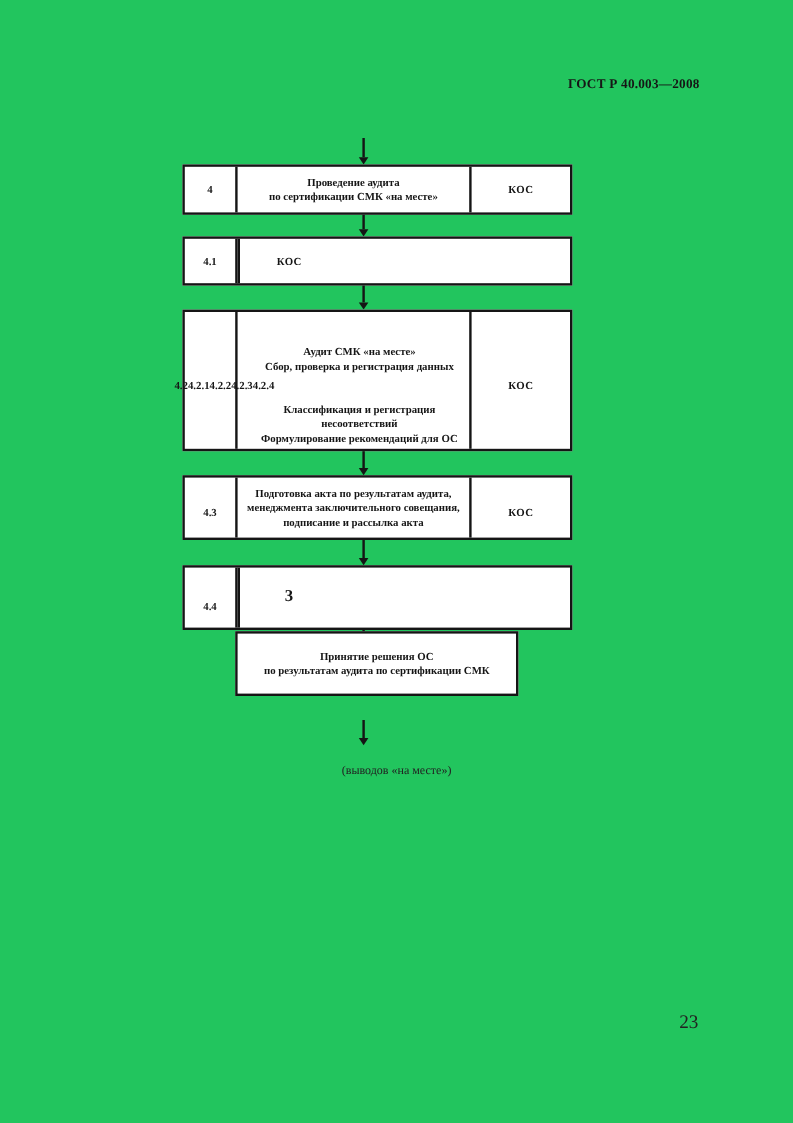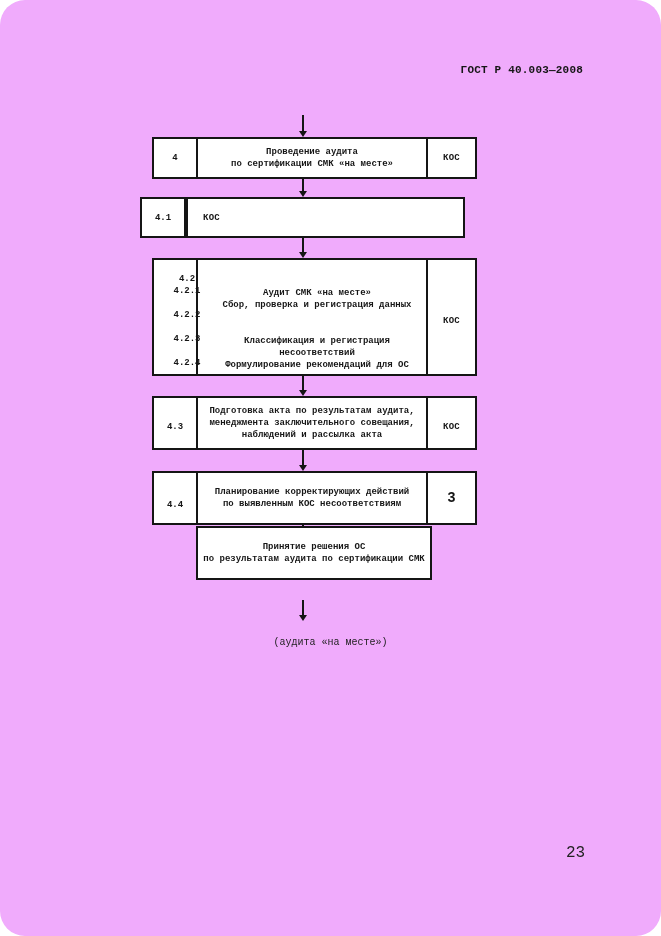--- a/index.html
+++ b/index.html
@@ -1,23 +1,22 @@
 <!DOCTYPE html>
 <html><head>
 <meta charset="utf-8">
 <style>
   html,body{margin:0;padding:0;background:#ffffff;}
   #page{
     position:relative;
     width:661px;height:936px;
-    background:#f0abfc;
-    font-family:Liberation Mono, monospace;
+    background:#22c55e;
+    font-family:Liberation Serif, serif;
     color:#161616;
     overflow:hidden;
-    border-radius:25px;
   }
   .hdr{
     position:absolute;top:64px;right:78px;
     font-size:11px;font-weight:bold;letter-spacing:.2px;
     white-space:nowrap;
   }
   
   .fbox{
     position:absolute;
     box-sizing:border-box;
@@ -30,29 +29,29 @@
   .cell.num{
     width:44px;border-right:2px solid #151515;
     align-items:center;justify-content:center;
   }
   .cell.main{
     flex:1;flex-direction:column;
     align-items:center;justify-content:center;
     text-align:center;
   }
   .cell.side{
-    width:49px;border-left:2px solid #151515;
+    width:84px;border-left:2px solid #151515;
     align-items:center;justify-content:center;
     letter-spacing:.3px;
   }
   .top-align{align-items:flex-start;}
   .pt7{padding-top:7px;}
   .pt13{padding-top:13px;}
   
-  .numcol{flex-direction:column;align-items:flex-start;justify-content:flex-start;padding:7px 0 0 24px;}
+  .numcol{flex-direction:row;align-items:flex-start;justify-content:flex-start;padding:7px 0 0 24px;}
   .txtcol{flex-direction:column;align-items:flex-start;justify-content:flex-start;text-align:left;padding:23px 0 0 10px;}
   .ln{display:block;height:12px;line-height:12px;white-space:nowrap;}
   .side-big{font-size:14px;}
   
   .arrow{position:absolute;left:302px;width:2px;background:#151515;}
   .arrow::after{
     content:"";position:absolute;left:-3px;bottom:-6px;
     border-left:4px solid transparent;border-right:4px solid transparent;
     border-top:6px solid #151515;width:0;height:0;
   }
@@ -78,21 +77,21 @@
     <div class="cell num">4</div>
     <div class="cell main">
       <span class="ln">Проведение аудита</span>
       <span class="ln">по сертификации СМК «на месте»</span>
     </div>
     <div class="cell side">КОС</div>
   </div>
 
   <div class="arrow" style="top:179px;height:12px;"></div>
 
-  <div class="fbox" style="left:140px;top:197px;width:325px;height:41px;">
+  <div class="fbox" style="left:152px;top:197px;width:325px;height:41px;">
     <div class="cell num">4.1</div>
     <div class="cell side">КОС</div>
   </div>
 
   <div class="arrow" style="top:238px;height:14px;"></div>
 
   <div class="fbox" style="left:152px;top:258px;width:325px;height:118px;">
     <div class="cell num numcol">
       <span class="ln">4.2</span>
       <span class="ln">4.2.1</span>
@@ -115,46 +114,42 @@
     <div class="cell side top-align pt7">КОС</div>
   </div>
 
   <div class="arrow" style="top:376px;height:14px;"></div>
 
   <div class="fbox" style="left:152px;top:396px;width:325px;height:54px;">
     <div class="cell num top-align pt7" style="justify-content:center;">4.3</div>
     <div class="cell main">
       <span class="ln">Подготовка акта по результатам аудита,</span>
       <span class="ln">менеджмента заключительного совещания,</span>
-      <span class="ln">наблюдений и рассылка акта</span>
+      <span class="ln">подписание и рассылка акта</span>
     </div>
     <div class="cell side top-align pt7">КОС</div>
   </div>
 
   <div class="arrow" style="top:450px;height:15px;"></div>
 
   <div class="fbox" style="left:152px;top:471px;width:325px;height:54px;">
     <div class="cell num top-align pt13" style="justify-content:center;">4.4</div>
-    <div class="cell main">
-      <span class="ln">Планирование корректирующих действий</span>
-      <span class="ln">по выявленным КОС несоответствиям</span>
-    </div>
     <div class="cell side side-big">3</div>
   </div>
 
   <div class="arrow" style="top:525px;height:15px;"></div>
 
   <div class="fbox" style="left:196px;top:526px;width:236px;height:54px;">
     <div class="cell main">
       <span class="ln">Принятие решения ОС</span>
       <span class="ln">по результатам аудита по сертификации СМК</span>
     </div>
   </div>
 
   <div class="arrow" style="top:600px;height:15px;"></div>
 
   <div class="caption">
-    <div>(аудита «на месте»)</div>
+    <div>(выводов «на месте»)</div>
   </div>
 
   <div class="pagenum">23</div>
 
 </div>
 
 </body></html>

